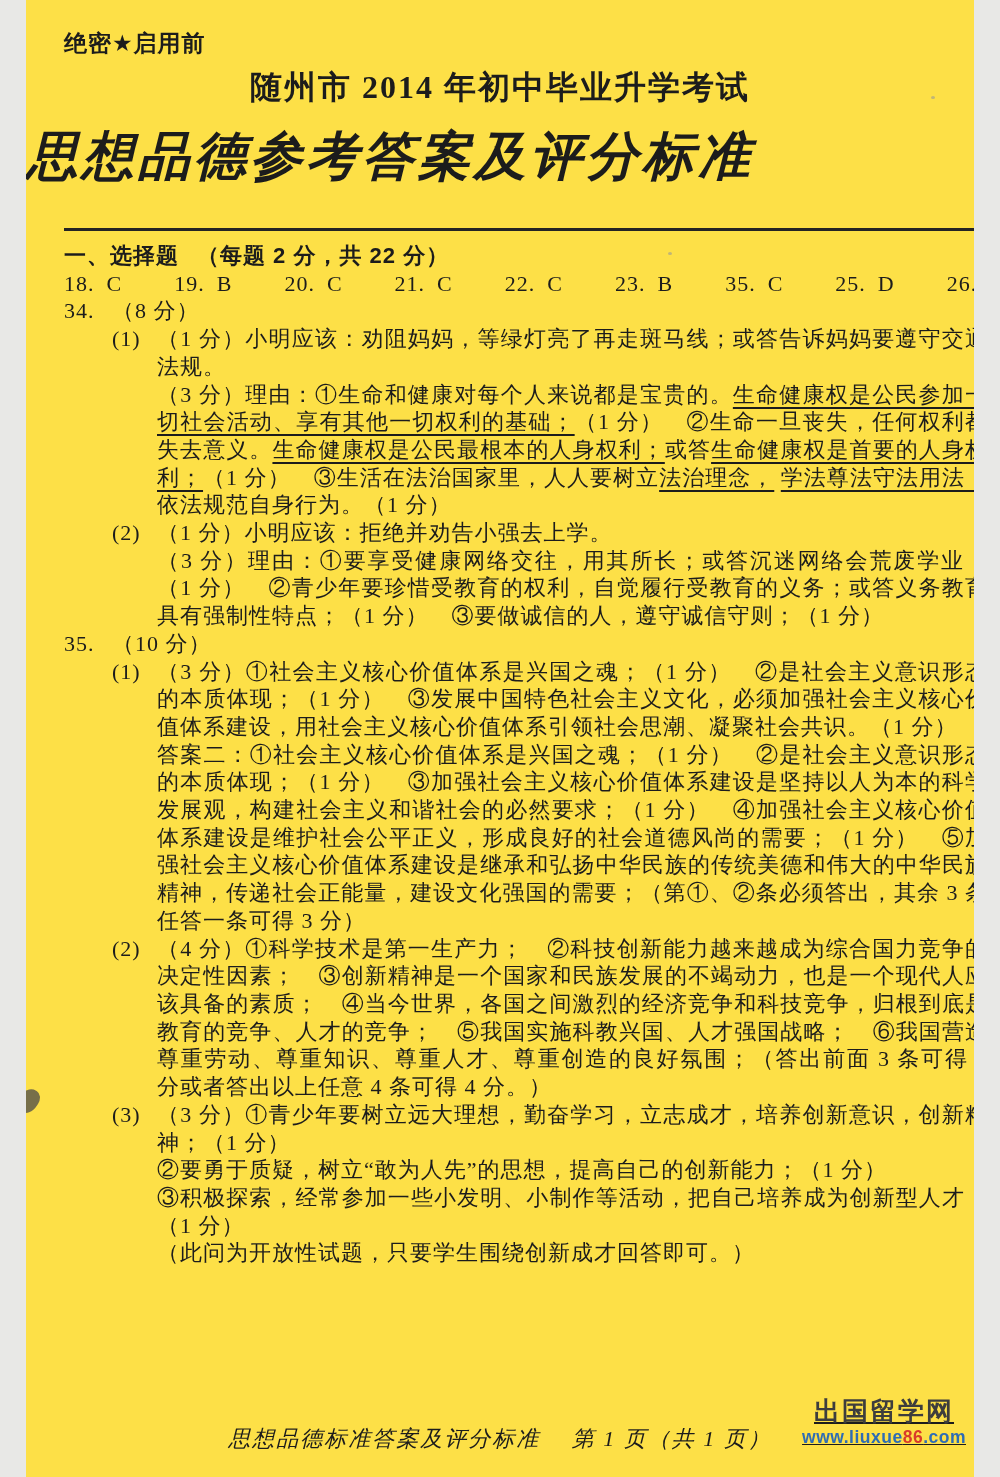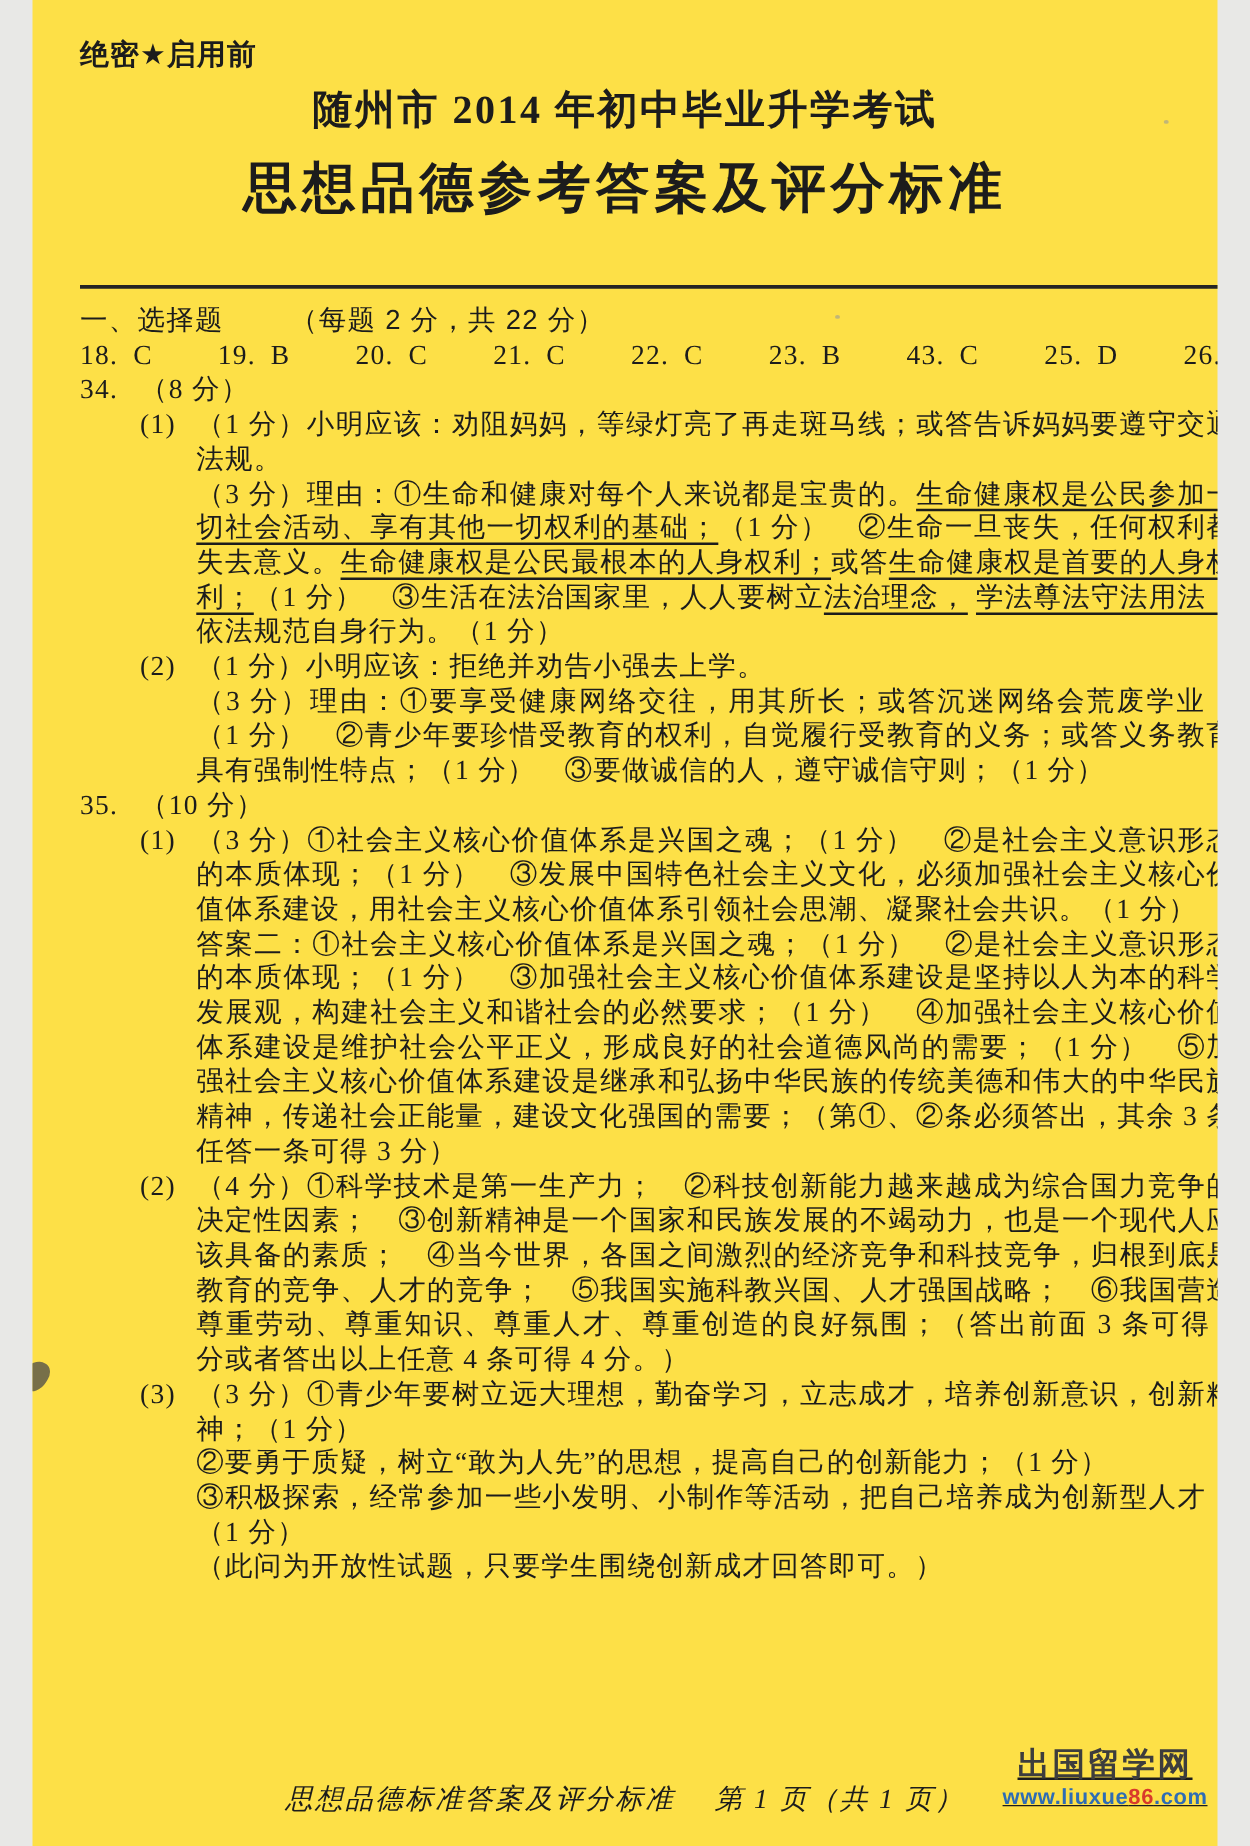--- a/index.html
+++ b/index.html
@@ -14,32 +14,33 @@
     position:absolute; left:38px; top:28px;
     font-family:"Liberation Sans","DejaVu Sans",sans-serif;
     font-weight:bold; font-size:23px; letter-spacing:1px;
   }
   .exam-title {
     position:absolute; left:0; top:66px; width:100%;
     text-align:center; font-size:32px; font-weight:bold; letter-spacing:2px;
   }
   .doc-title {
     position:absolute; left:0; top:122px; width:100%;
-    text-align:center; font-size:43px; font-weight:800; letter-spacing:4px;
+    text-align:left; font-size:52px; font-weight:800; letter-spacing:4px;
     font-family:"Liberation Sans","DejaVu Sans",sans-serif;
+    font-style:italic;
   }
   .rule { position:absolute; left:38px; top:228px; width:924px; height:3px; background:#242424; }
 
   
   .body {
     position:absolute; left:38px; top:242px; width:924px;
     font-size:22px; line-height:27.7px; letter-spacing:1px;
   }
   .row { display:flex; }
-  .sec-heading { font-family:"Liberation Sans","DejaVu Sans",sans-serif; font-weight:normal;gap:35px; }
+  .sec-heading { font-family:"Liberation Sans","DejaVu Sans",sans-serif; font-weight:bold; }
   .sec-note { margin-left:18px; }
   .answers-row { display:flex; gap:52px; white-space:nowrap; }
   .q-num { width:48px; flex:none; }
   .part { display:flex; padding-left:48px; }
   .part-label { width:45px; flex:none; }
   .part-content { flex:1; min-width:0; }
   .part-content p { margin:0; text-align:justify; text-justify:inter-ideograph; }
   .u { text-decoration:underline; text-decoration-thickness:2px; text-underline-offset:4.5px; }
 
   
@@ -84,21 +85,21 @@
         <span class="sec-note">（每题 2 分，共 22 分）</span>
     </div>
 
     <div class="answers-row">
         <span>18. C</span>
         <span>19. B</span>
         <span>20. C</span>
         <span>21. C</span>
         <span>22. C</span>
         <span>23. B</span>
-        <span>43. C</span>
+        <span>35. C</span>
         <span>25. D</span>
         <span>26. D</span>
         <span>27. B</span>
         <span>28. D</span>
       </div>
 
     <div class="row">
       <span class="q-num">34.</span>
         <span>（8 分）</span>
     </div>

